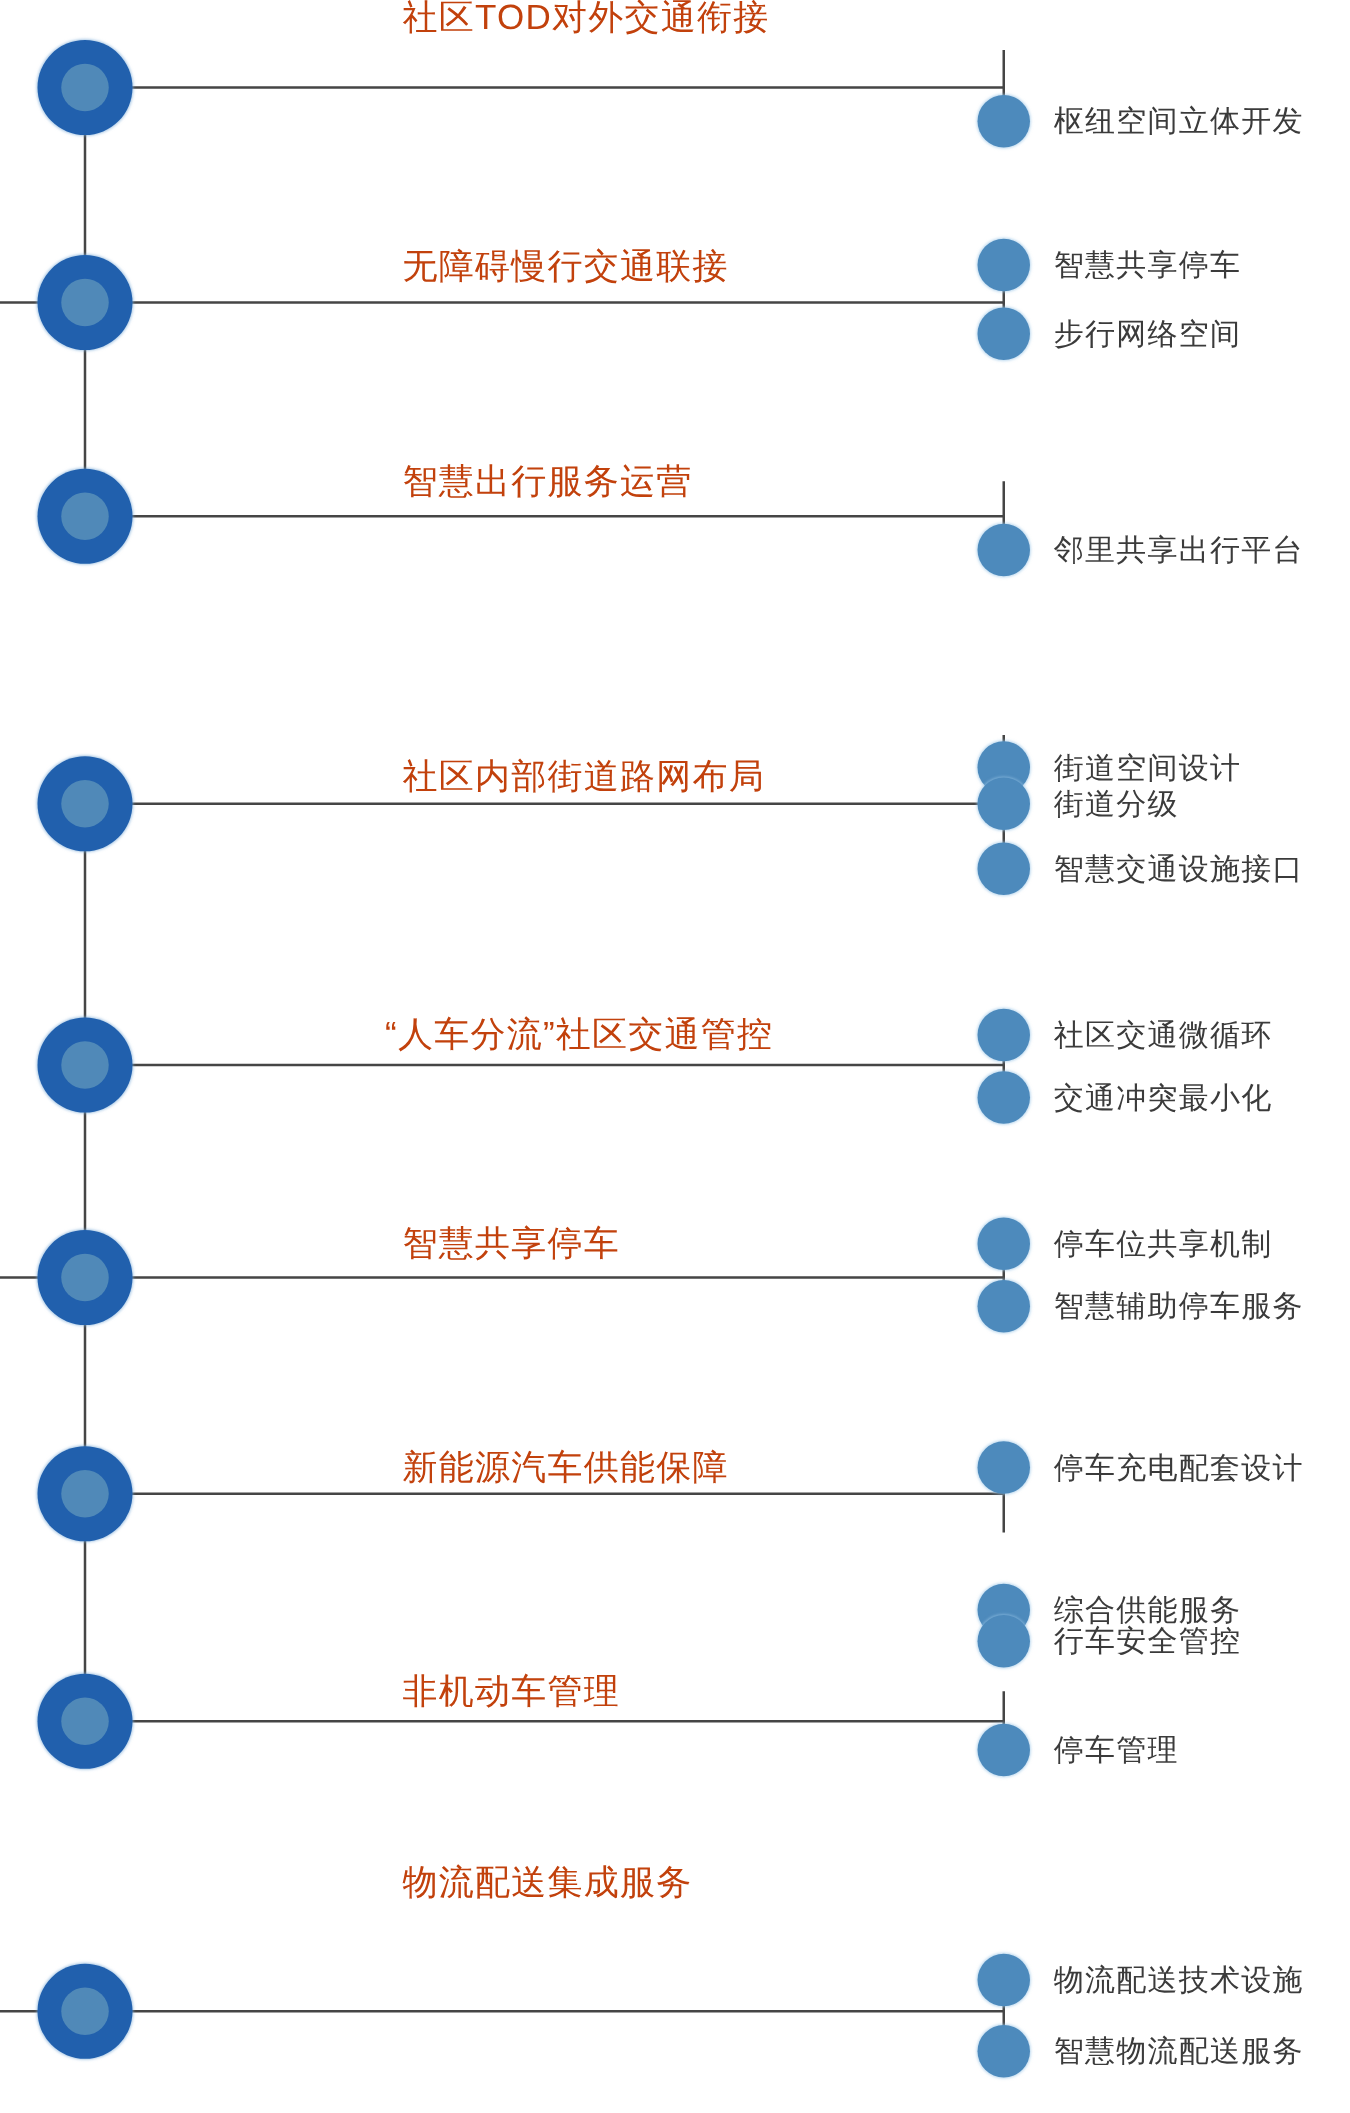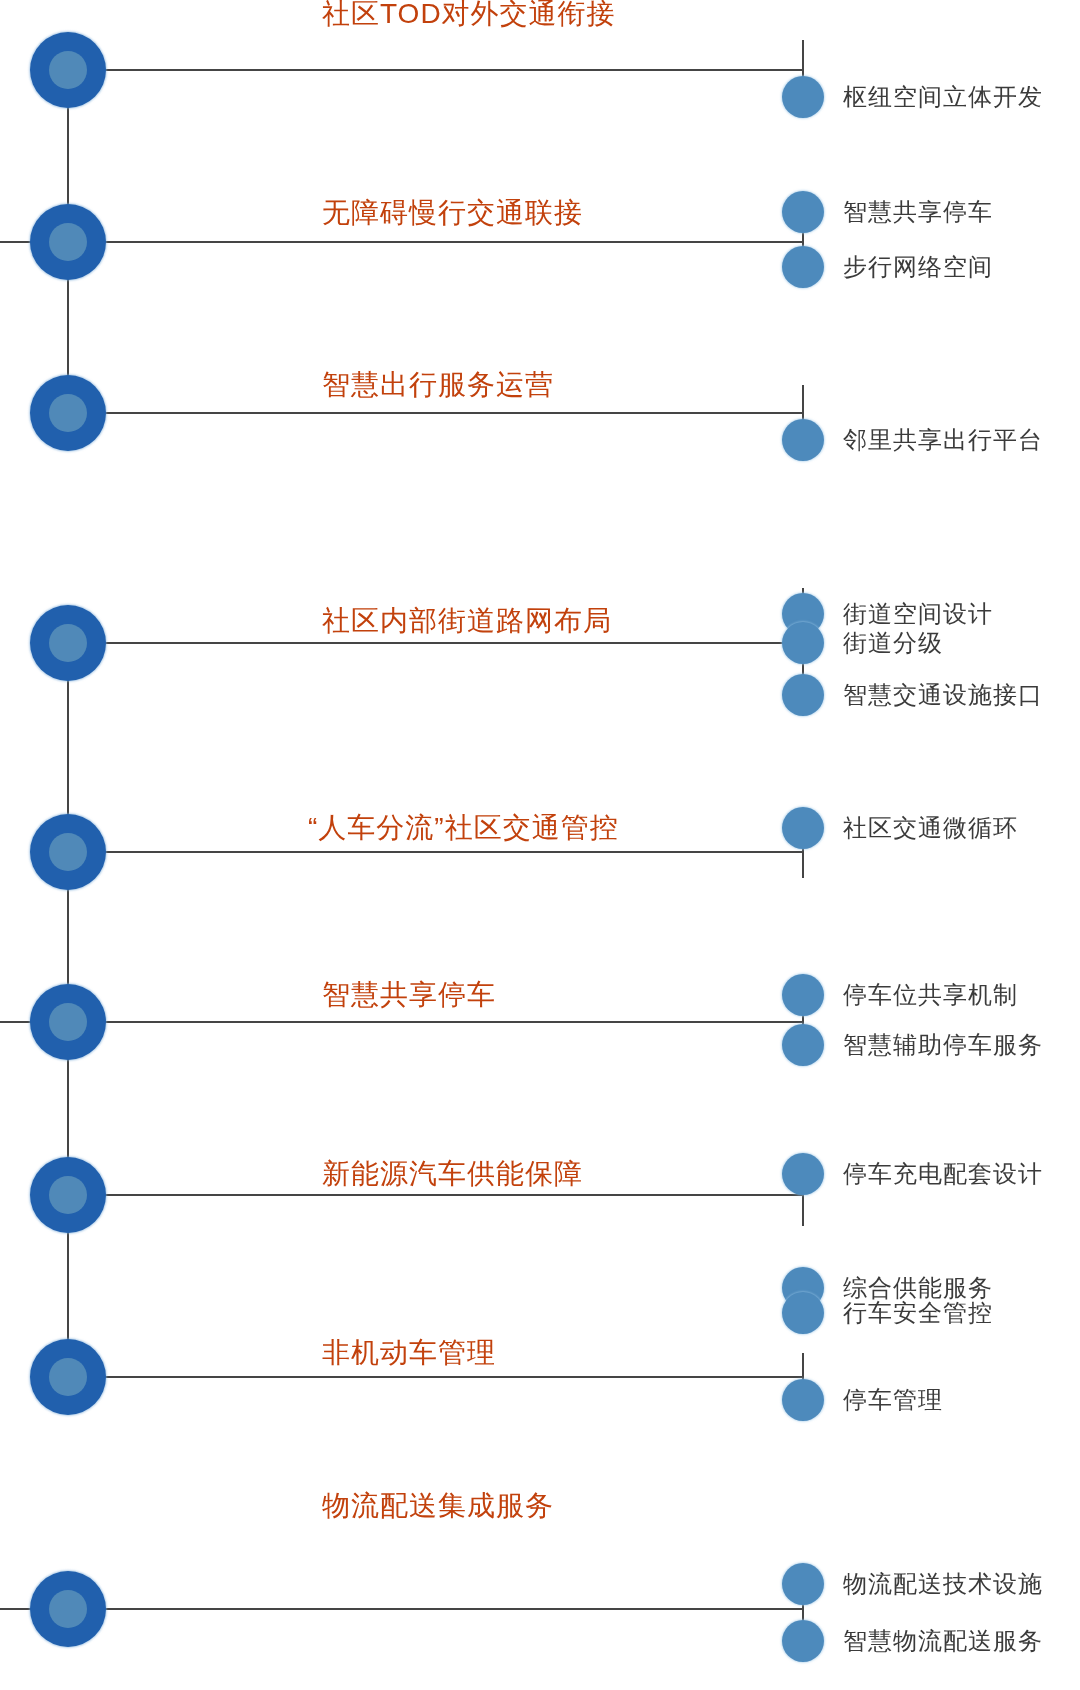--- a/index.html
+++ b/index.html
@@ -97,20 +97,24 @@
   <div class="hline" style="left:68px;top:851px;width:735px"></div>
   <div class="vline" style="left:802px;top:828px;height:50px"></div>
   <div class="node" style="left:30px;top:814px">
       <div class="node-inner"></div>
     </div>
   <div class="title" style="top:814px;left:308px">“人车分流”社区交通管控</div>
   <div class="sub" style="top:807px">
     <div class="dot"></div>
     <div class="sub-label">社区交通微循环</div>
   </div>
+  <div class="sub" style="top:857px">
+    <div class="dot"></div>
+    <div class="sub-label">交通冲突最小化</div>
+  </div>
 
   <div class="hline" style="left:68px;top:1021px;width:735px"></div>
   <div class="vline" style="left:802px;top:995px;height:50px"></div>
   <div class="node" style="left:30px;top:984px">
       <div class="node-inner"></div>
     </div>
   <div class="title" style="top:981px">智慧共享停车</div>
   <div class="sub" style="top:1024px">
     <div class="dot"></div>
     <div class="sub-label">智慧辅助停车服务</div>

